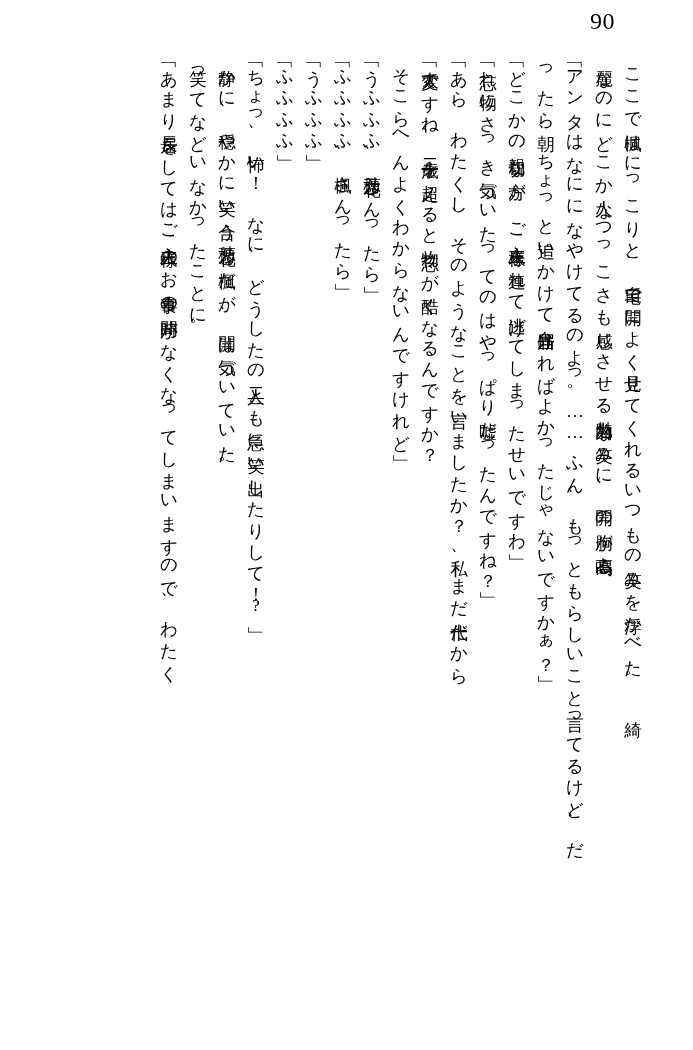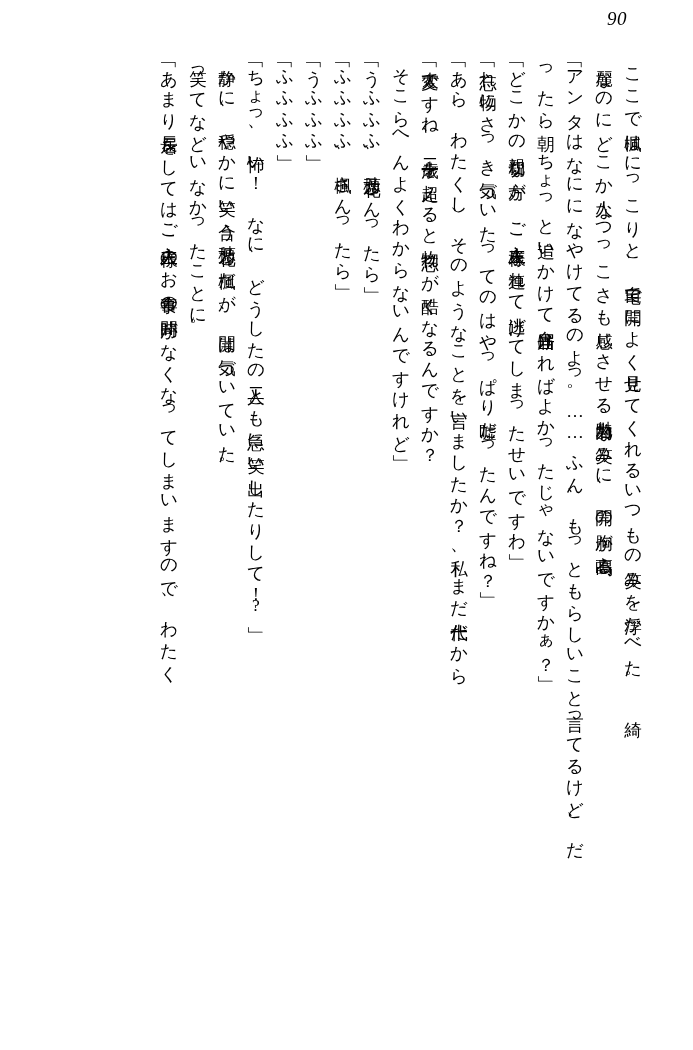--- a/index.html
+++ b/index.html
@@ -18,23 +18,22 @@
   .page {
     width: 693px;
     height: 1050px;
     position: relative;
     box-sizing: border-box;
     background: #fff;
   }
   .page-number {
     position: absolute;
     top: 8px;
-    right: 66px;
-    font-size: 19px;
-    font-style: italic;
+    right: 78px;
+    font-size: 24px;
     font-family: "Liberation Serif", serif;
     letter-spacing: 0.5px;
   }
   .text-body {
     position: absolute;
     top: 56px;
     left: 40px;
     right: 46px;
     bottom: 18px;
     display: flex;

